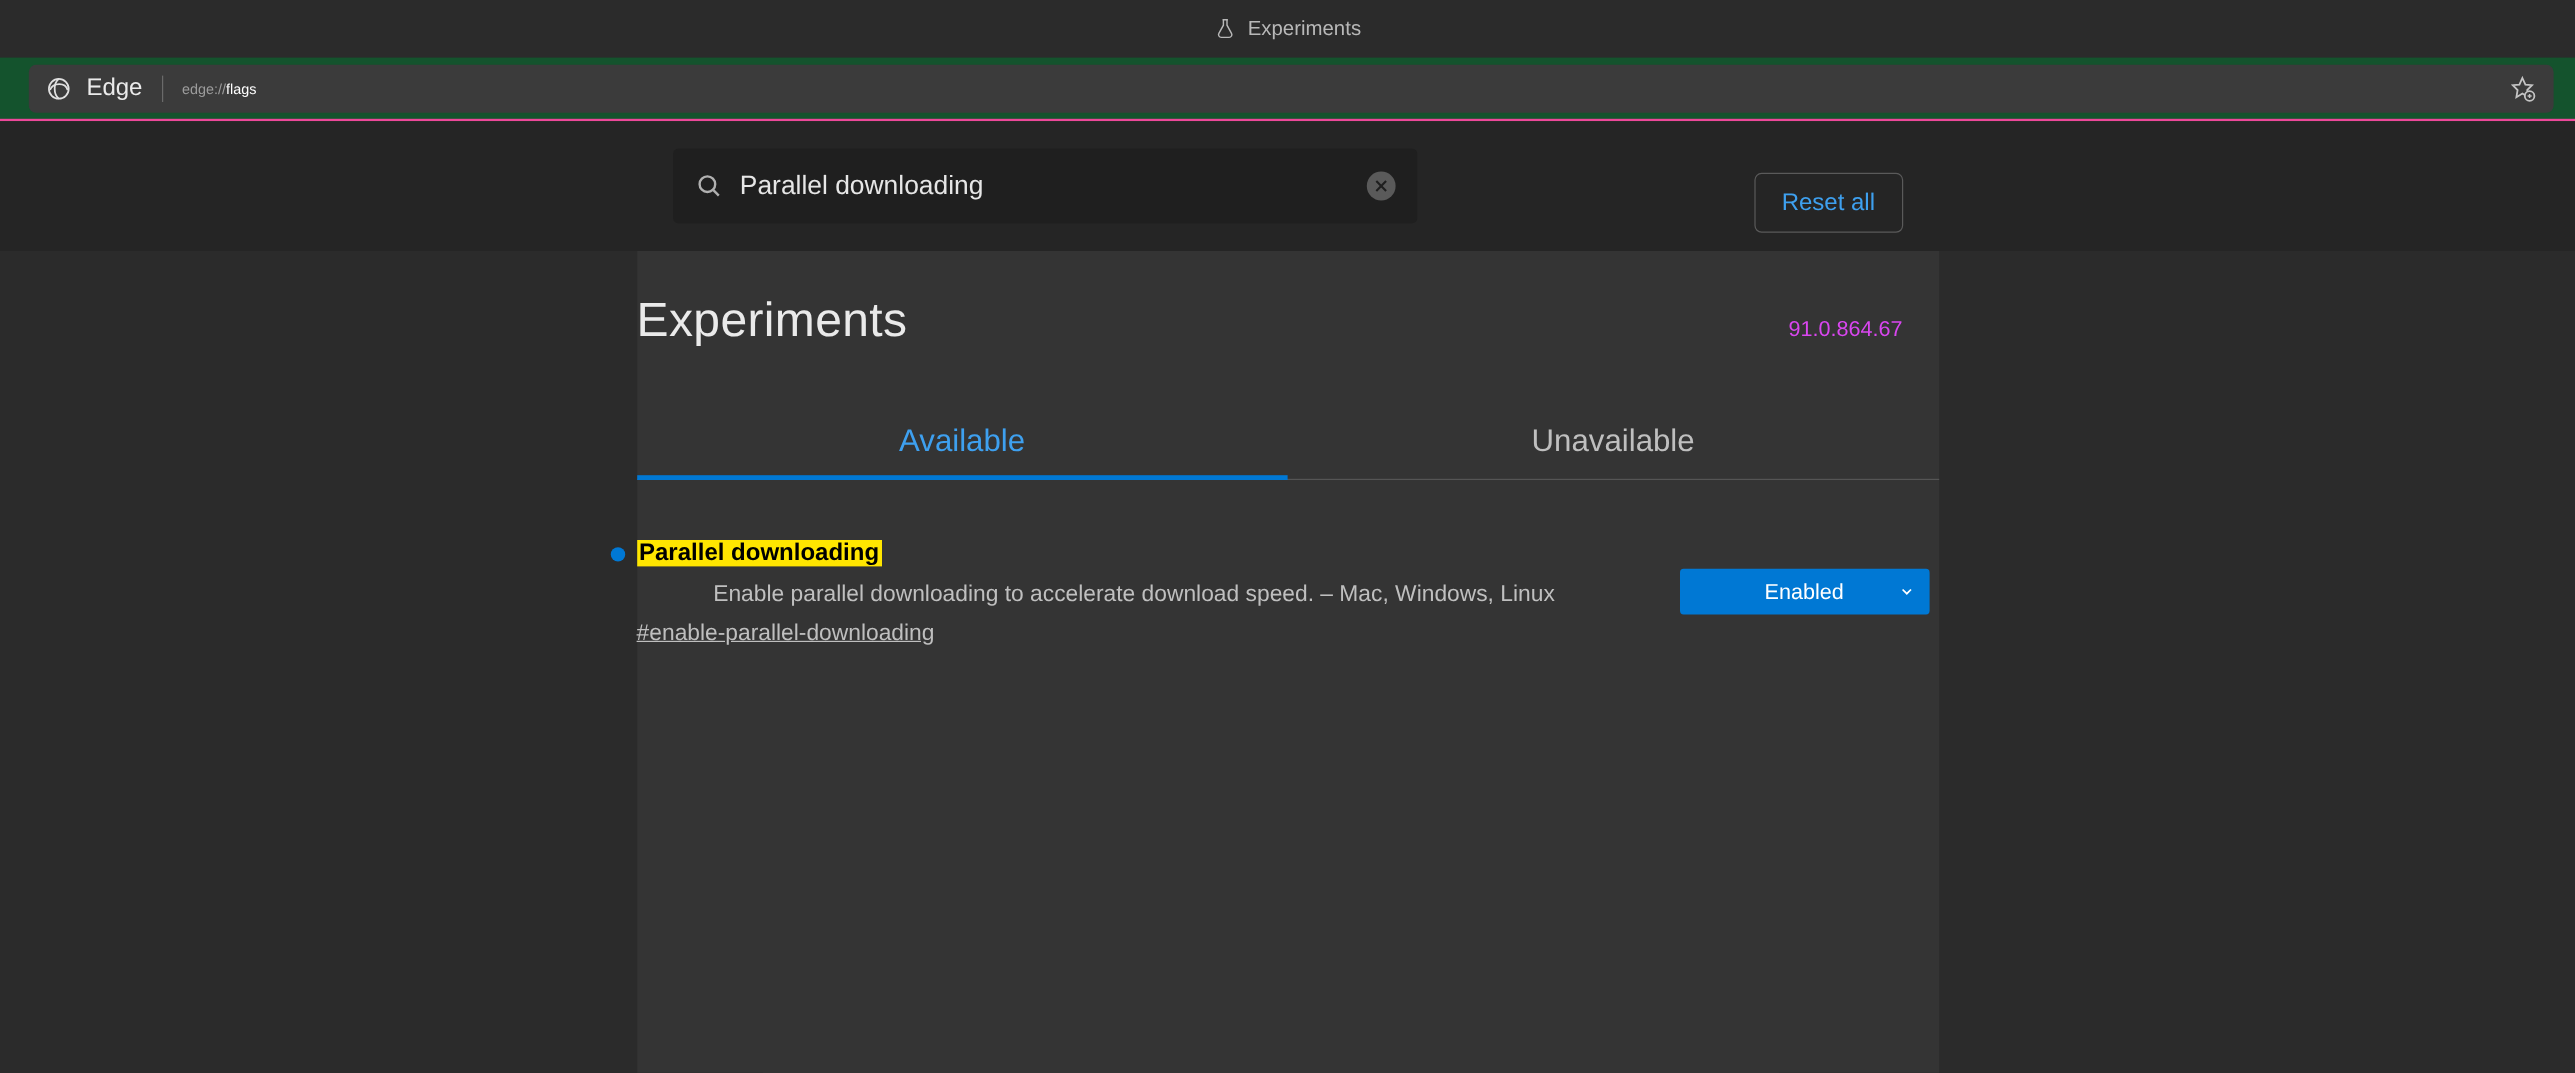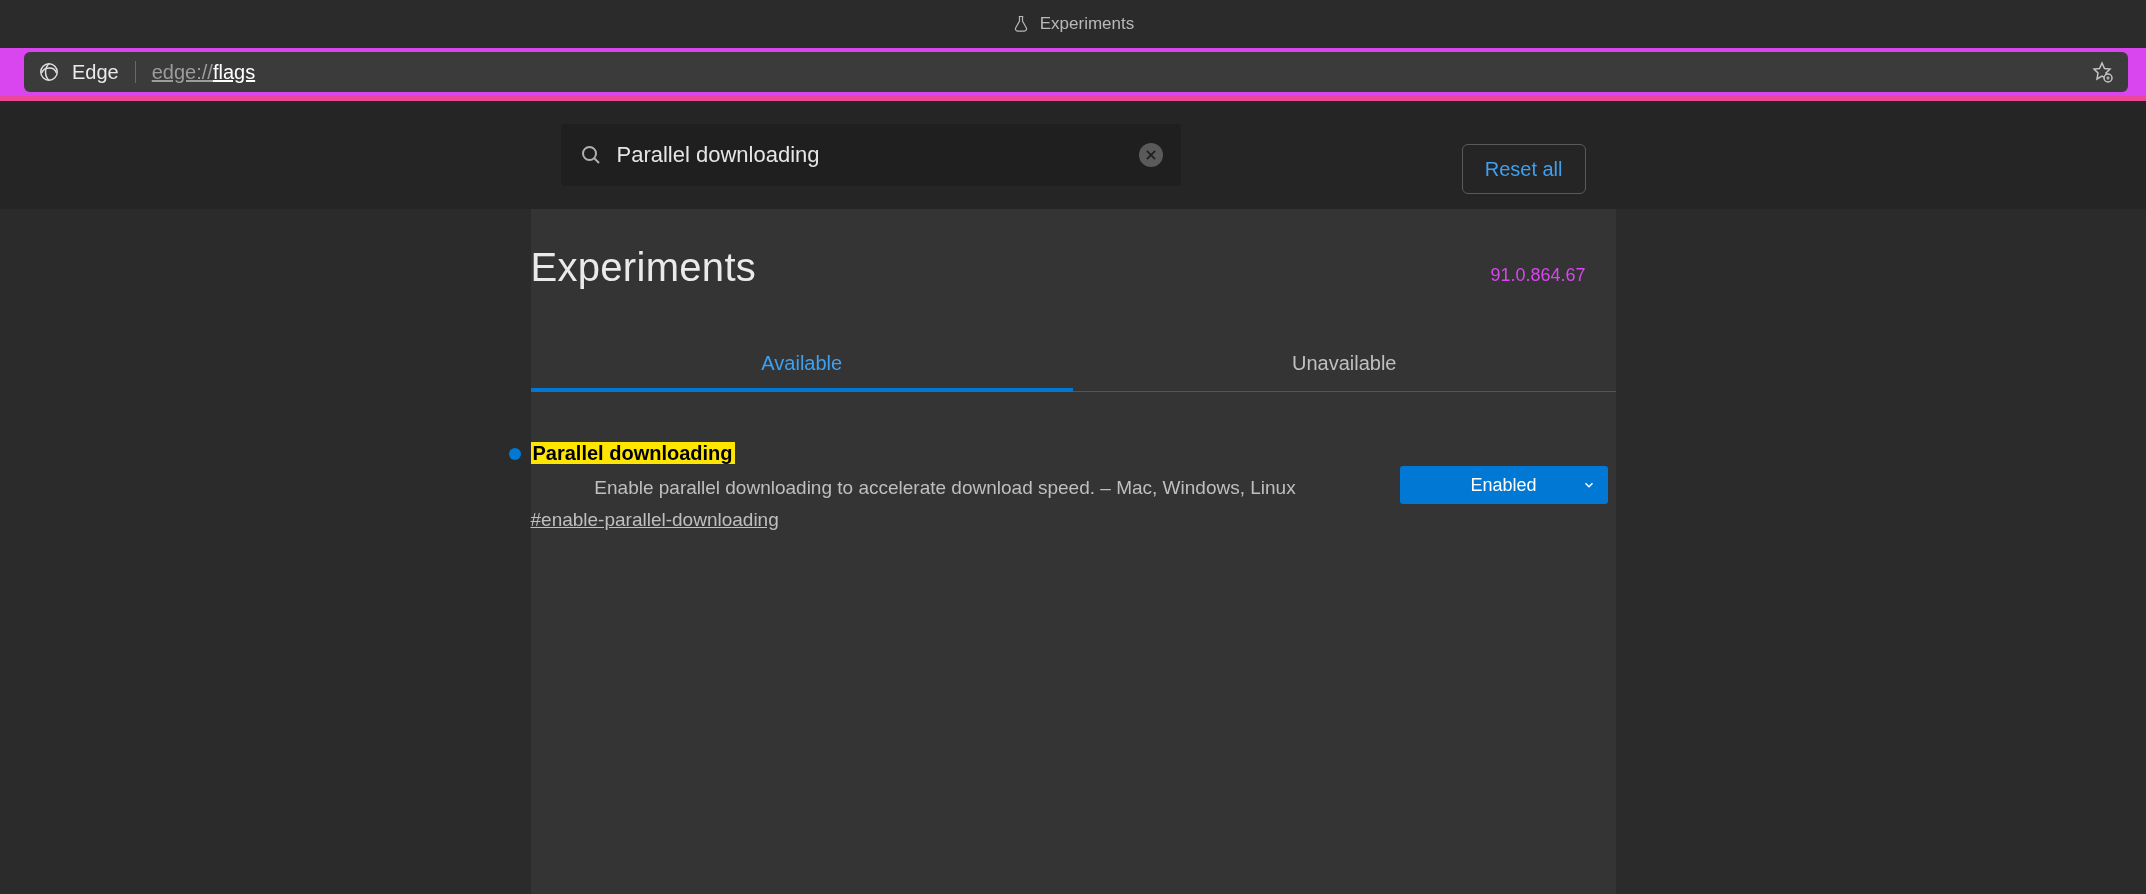--- a/index.html
+++ b/index.html
@@ -26,25 +26,25 @@
     align-items: center;
     gap: 10px;
     color: #b8b8b8;
     font-size: 17px;
   }
   .tab svg { width: 18px; height: 18px; }
 
   
   .address-row {
     height: 53px;
-    background: #d946ef;
+    background: #14532d;
     display: flex;
     align-items: center;
     padding: 0 18px 0 24px;
-    border-bottom: 5px solid #ec4899;
+    border-bottom: 2px solid #ec4899;
   }
   .address-bar {
     flex: 1;
     height: 40px;
     background: #3b3b3b;
     border-radius: 6px;
     display: flex;
     align-items: center;
     padding: 0 14px;
     gap: 12px;
@@ -53,23 +53,22 @@
   .edge-label {
     font-size: 20px;
     color: #eaeaea;
   }
   .addr-divider {
     width: 1px; height: 22px;
     background: #6a6a6a;
     margin: 0 4px;
   }
   .addr-text {
-    font-size: 20px;
+    font-size: 12px;
     color: #9c9c9c;
-    text-decoration: underline;
   }
   .addr-path {
     color: #ffffff;
   }
   .addr-spacer { flex: 1; }
   .favorite-icon { width: 24px; height: 24px; color: #c4c4c4; }
 
   
   .page-header-area {
     background: #252525;
@@ -160,21 +159,21 @@
   
   .tabs {
     display: flex;
     margin-top: 48px;
     border-bottom: 1px solid #555;
   }
   .flag-tab {
     flex: 1;
     text-align: center;
     padding: 14px 0 16px;
-    font-size: 20px;
+    font-size: 26px;
     color: #bfbfbf;
     cursor: pointer;
     position: relative;
   }
   .flag-tab.active {
     color: #3ea0ef;
   }
   .flag-tab.active::after {
     content: '';
     position: absolute;

